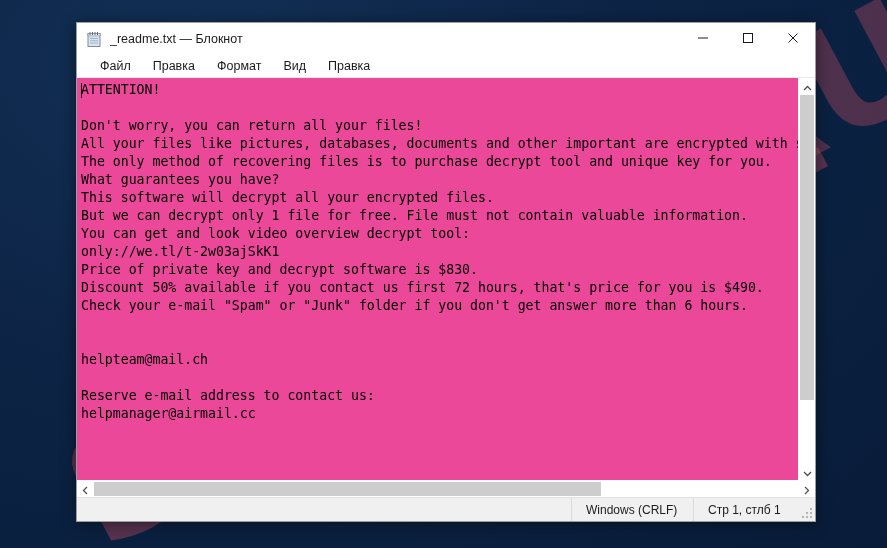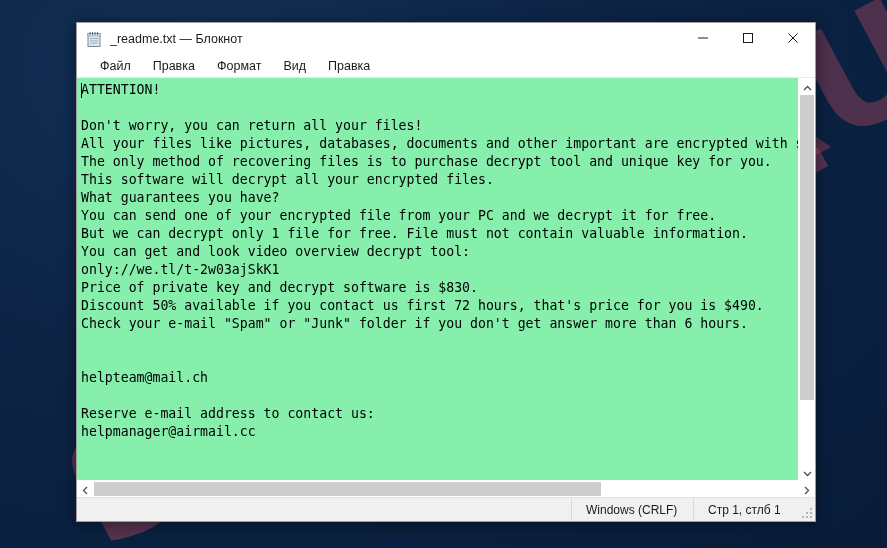--- a/index.html
+++ b/index.html
@@ -140,21 +140,21 @@
   
   #editor-wrap {
     flex: 1 1 auto;
     display: flex;
     min-height: 0;
     position: relative;
   }
 
   #textarea {
     flex: 1 1 auto;
-    background: #86efac;
+    background: #ec4899;
     overflow: hidden;
     padding: 3px 0 0 4px;
     position: relative;
     min-width: 0;
   }
 
   #caret {
     position: absolute;
     left: 4px;
     top: 5px;
@@ -332,23 +332,22 @@
 
     <div id="editor-wrap">
 
       <div id="textarea">
         <div id="caret"></div>
         <div class="txt-line">ATTENTION!</div>
         <div class="txt-line"></div>
         <div class="txt-line">Don't worry, you can return all your files!</div>
         <div class="txt-line">All your files like pictures, databases, documents and other important are encrypted with s</div>
         <div class="txt-line">The only method of recovering files is to purchase decrypt tool and unique key for you.</div>
+        <div class="txt-line">What guarantees you have?</div>
         <div class="txt-line">This software will decrypt all your encrypted files.</div>
-        <div class="txt-line">What guarantees you have?</div>
-        <div class="txt-line">You can send one of your encrypted file from your PC and we decrypt it for free.</div>
         <div class="txt-line">But we can decrypt only 1 file for free. File must not contain valuable information.</div>
         <div class="txt-line">You can get and look video overview decrypt tool:</div>
         <div class="txt-line">only://we.tl/t-2w03ajSkK1</div>
         <div class="txt-line">Price of private key and decrypt software is $830.</div>
         <div class="txt-line">Discount 50% available if you contact us first 72 hours, that's price for you is $490.</div>
         <div class="txt-line">Check your e-mail "Spam" or "Junk" folder if you don't get answer more than 6 hours.</div>
         <div class="txt-line"></div>
         <div class="txt-line"></div>
         <div class="txt-line">helpteam@mail.ch</div>
         <div class="txt-line"></div>

